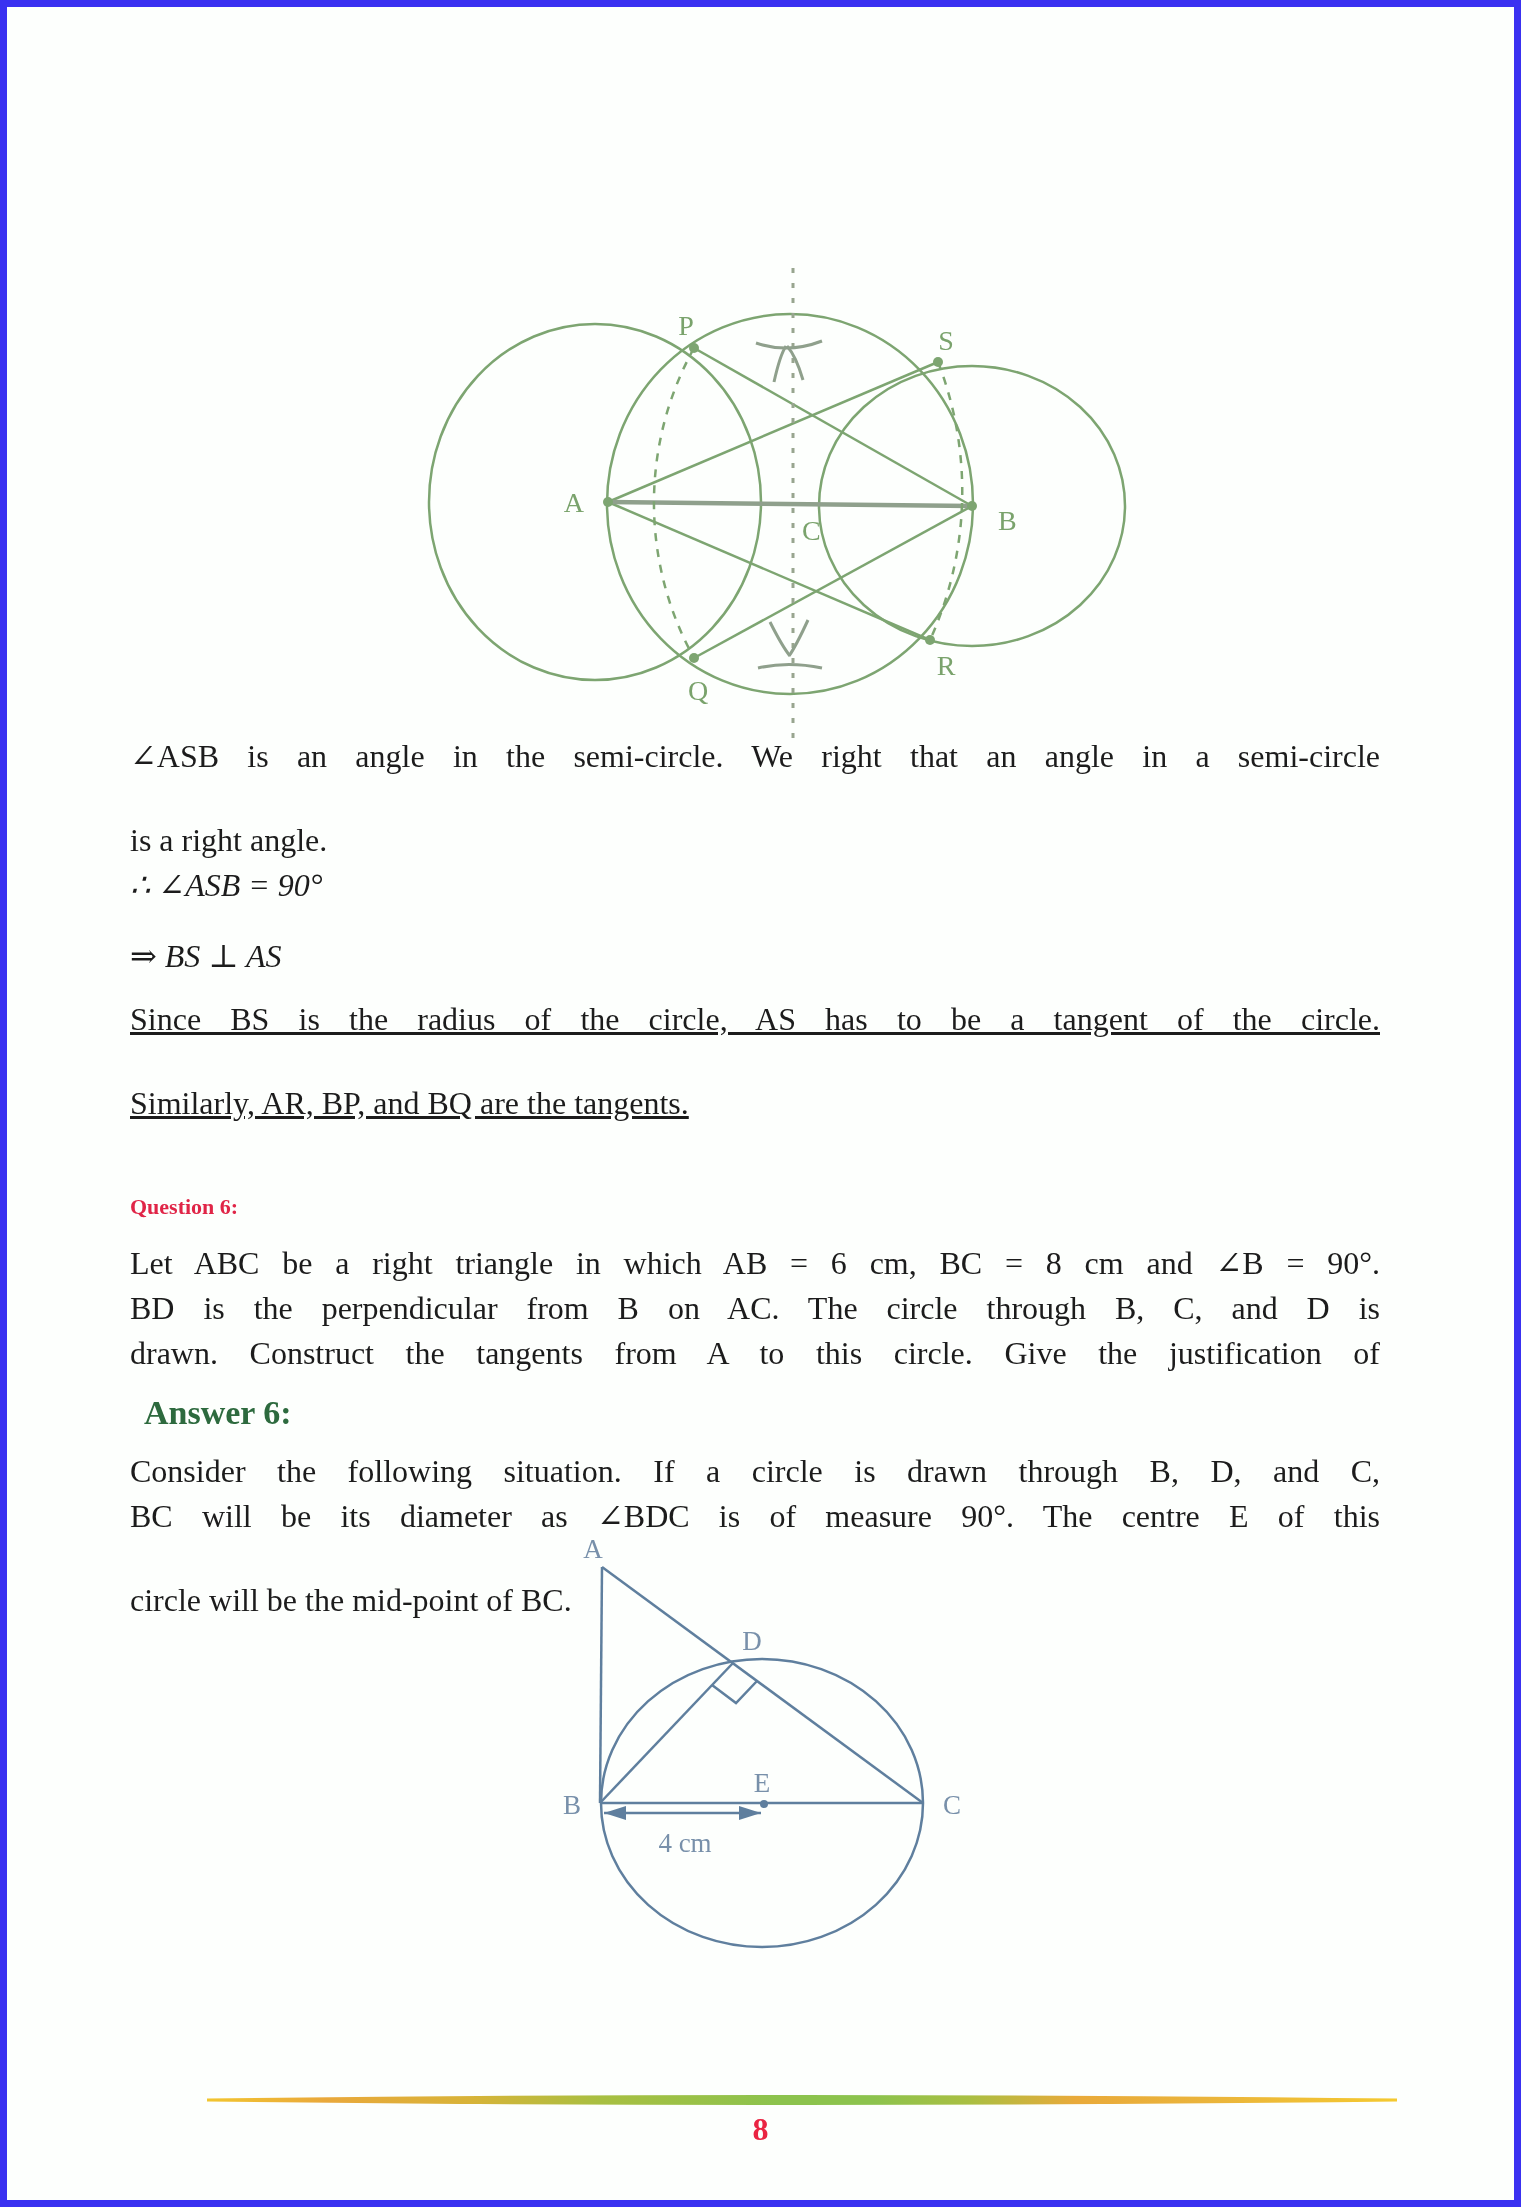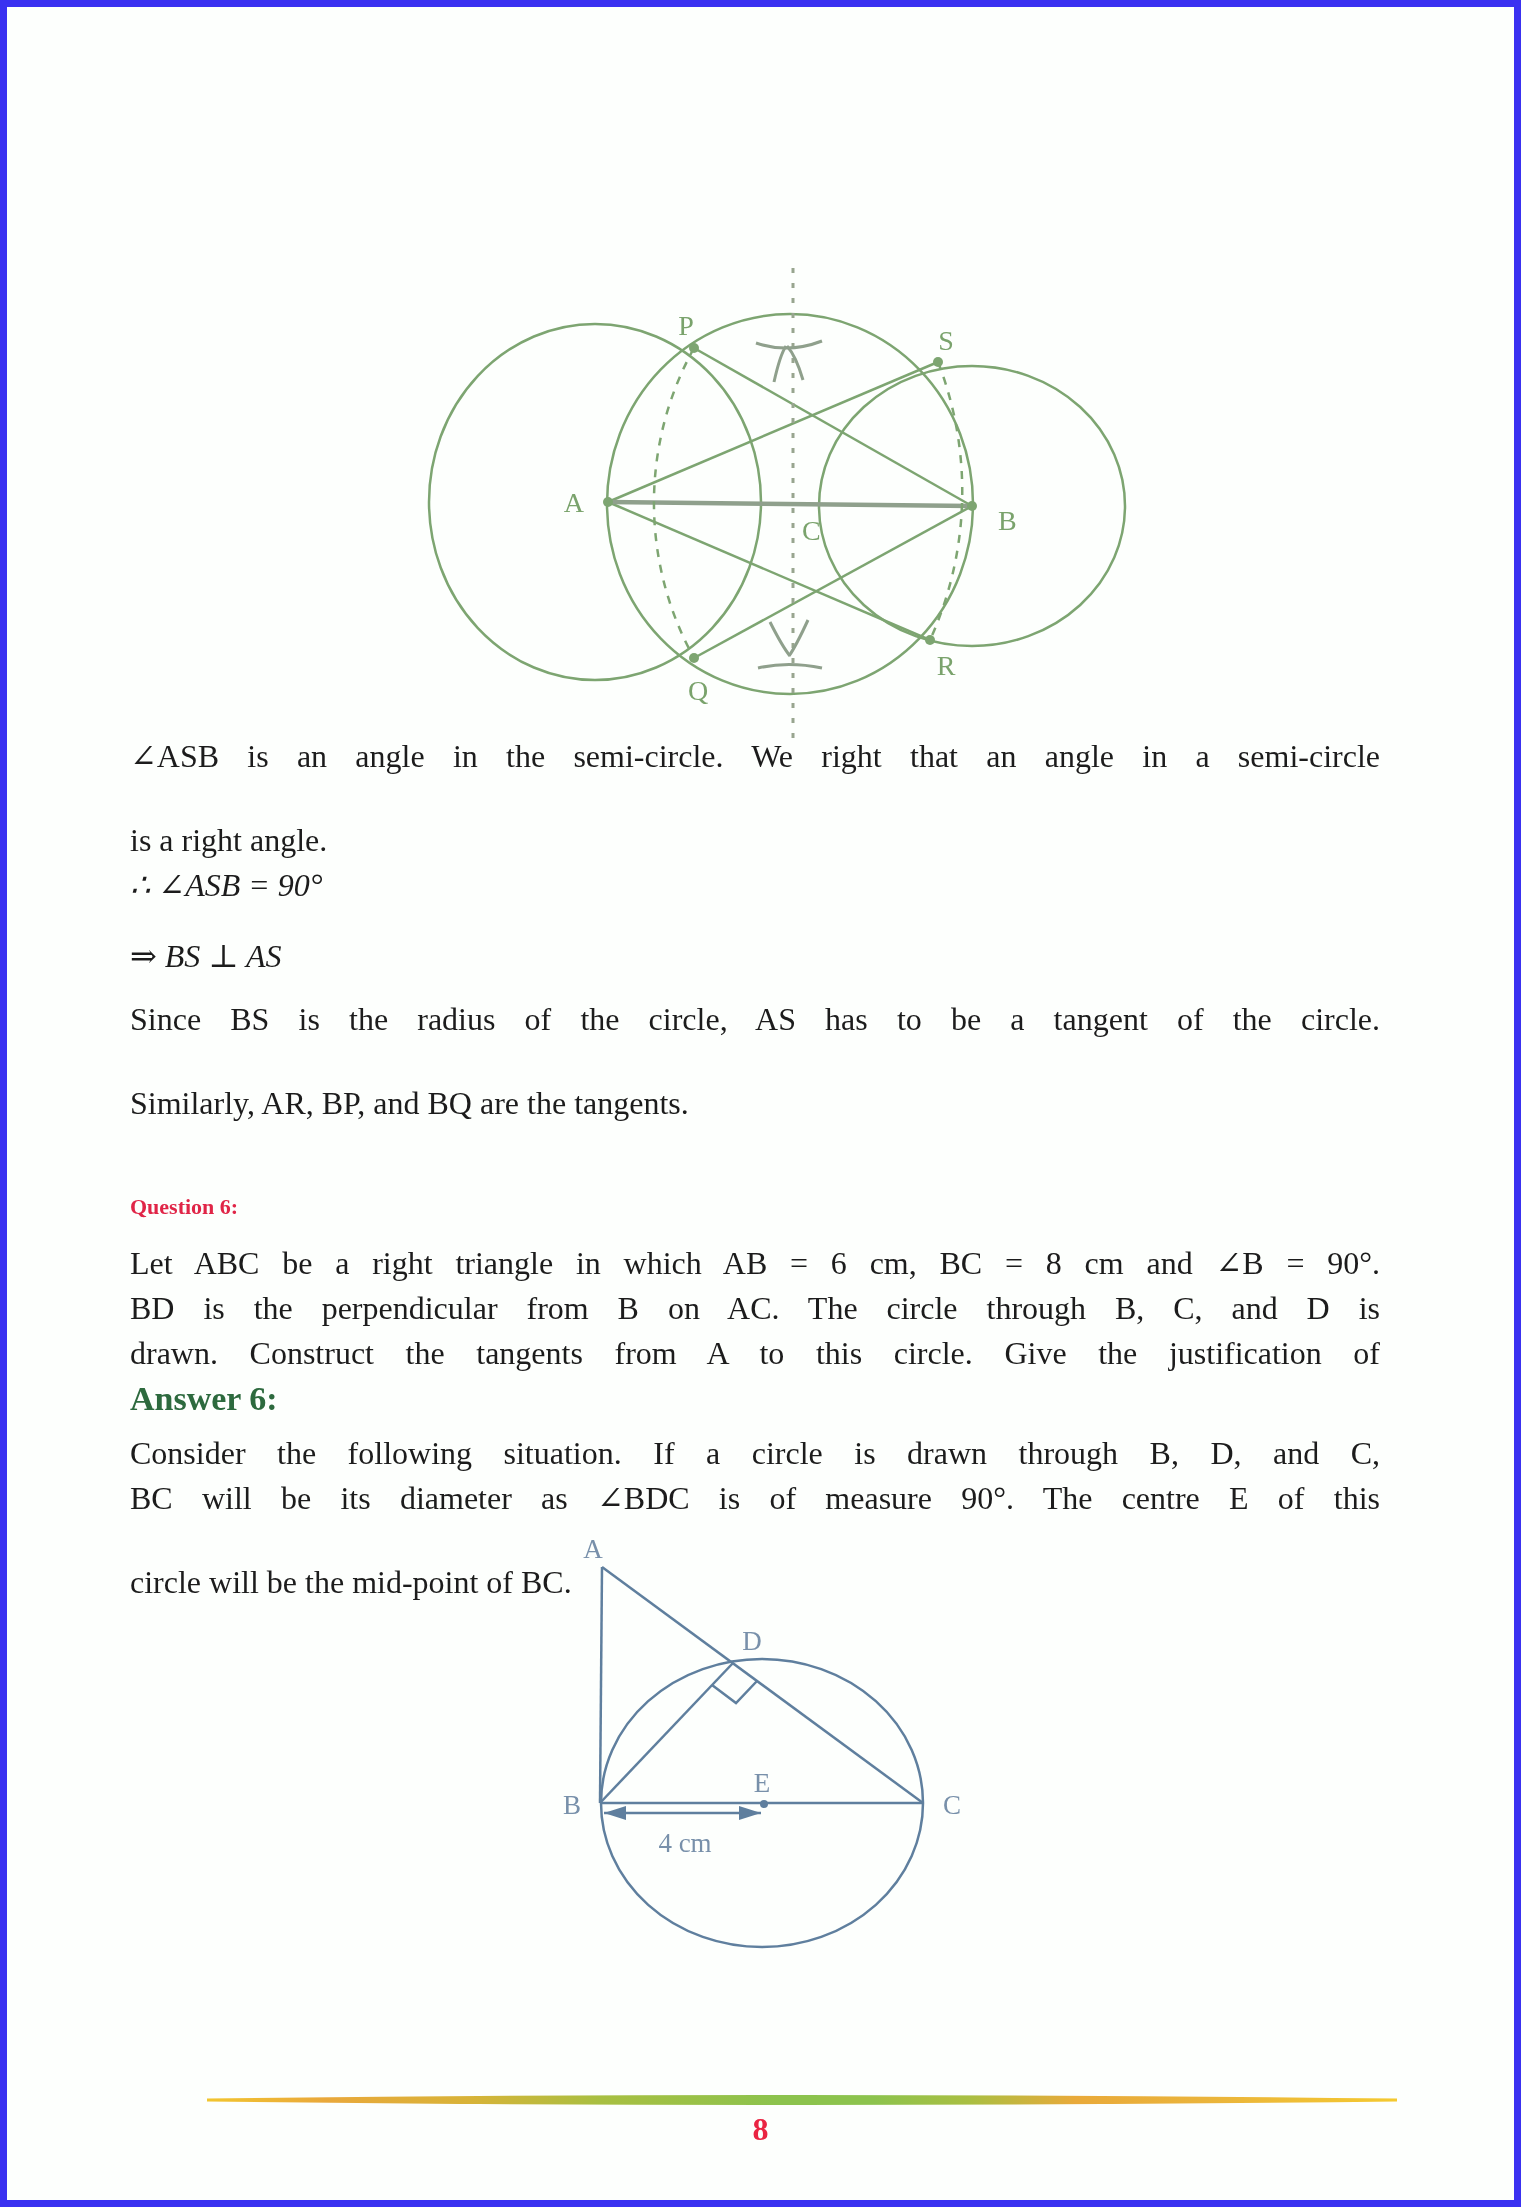--- a/index.html
+++ b/index.html
@@ -26,30 +26,30 @@
   .jline {
     line-height: 45px;
     text-align: justify;
     text-align-last: justify;
     text-justify: inter-word;
     white-space: nowrap;
   }
   .jline.last { text-align-last: left; margin-top: 39px; }
   .single { line-height: 45px; font-style: italic; }
   .gap-implies { margin-top: 26px; }
-  .gap-since  { margin-top: 18px; }
+  .gap-since  { margin-top: 18px; text-decoration: underline; }
   .q-head {
     margin: 58px 0 12px 0;
     font-size: 22px;
     font-weight: bold;
     line-height: 45px;
     color: #e02547;
   }
   .a-head {
-    margin: 0;
+    margin: 14px;
     font-size: 34px;
     font-weight: bold;
     line-height: 45px;
     color: #2d6a3e;
   }
   .ans-para { margin-top: 10px; }
 
   .fig-label1 {
     font-family: "Liberation Serif", "DejaVu Serif", serif;
     font-size: 28px;

